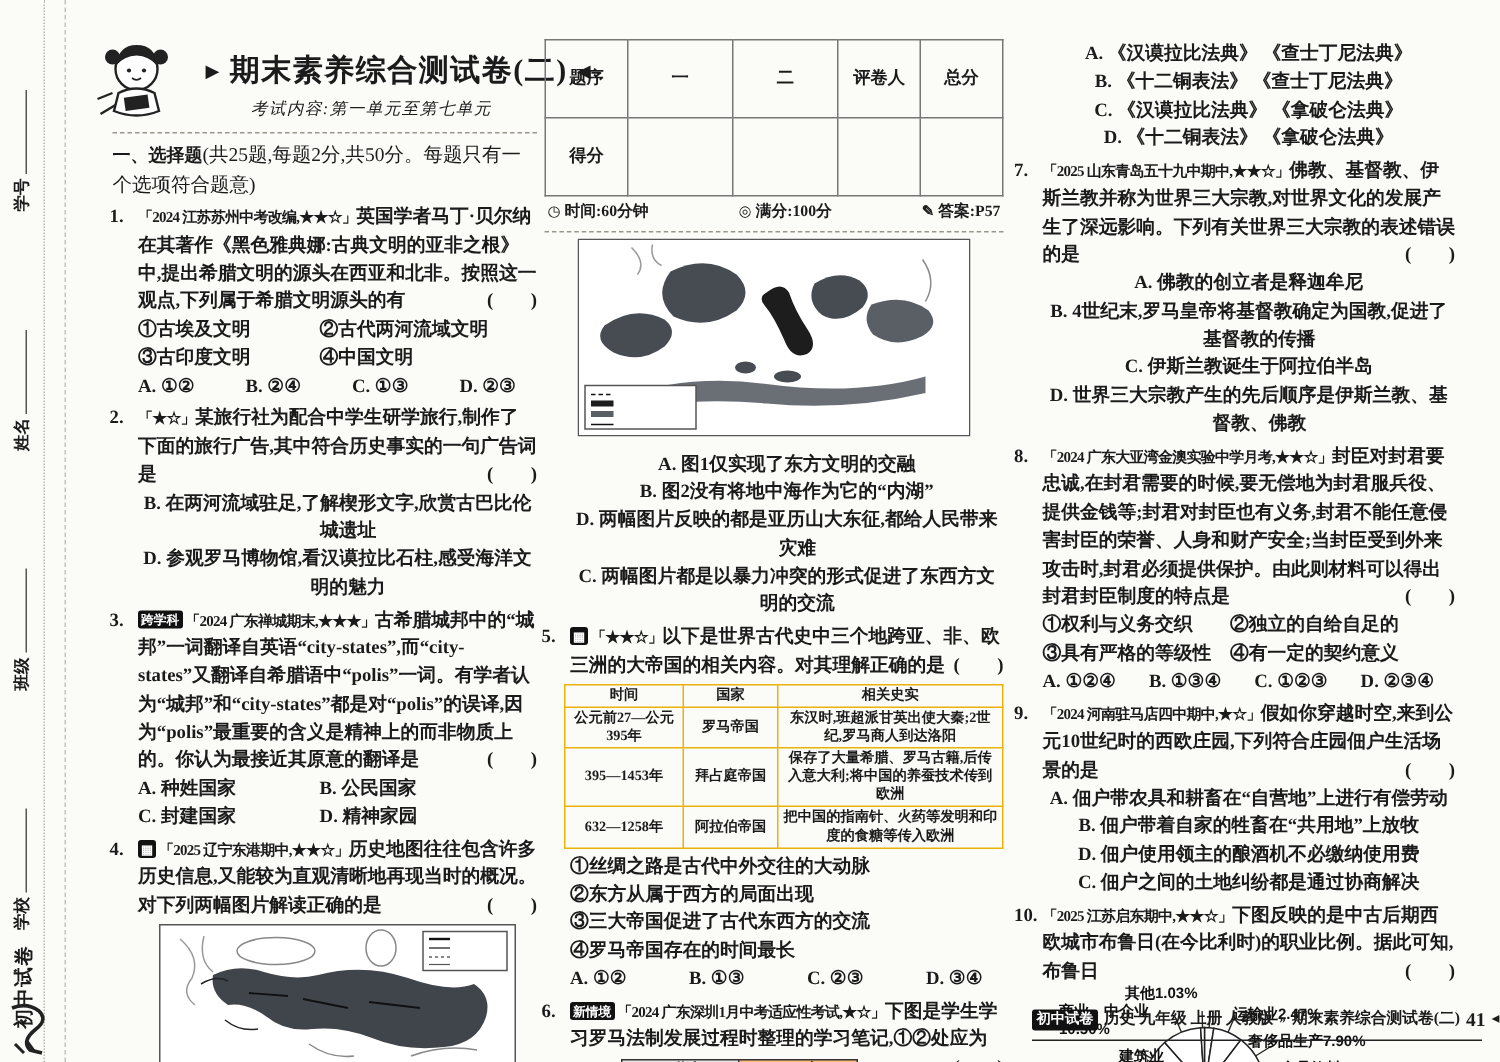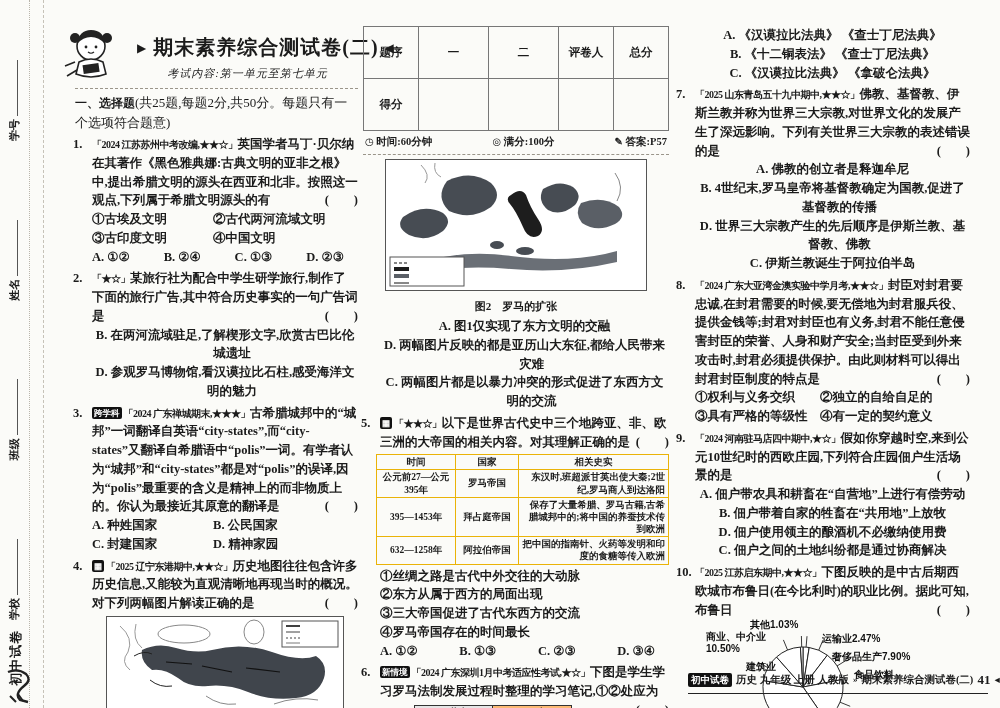--- a/index.html
+++ b/index.html
@@ -54,21 +54,21 @@
   .opts4{display:flex;justify-content:space-between;padding-right:14px;}
   .opts2{display:grid;grid-template-columns:1.05fr 1.3fr;column-gap:4px;}
   .optline{display:block;}
   .optwrap{display:block;padding-left:14px;text-indent:-14px;text-align:center;}
   
   .figbox{text-align:center;margin:3px 0 0 0;}
   .figcap{font-size:11px;font-weight:bold;text-align:center;margin-top:1px;}
   
   table.qtable{border-collapse:collapse;font-size:9.5px;line-height:1.28;margin:3px 0 2px -4px;font-weight:600;}
   table.qtable td,table.qtable th{border:1px solid #eab308;padding:1px 3px;text-align:center;}
-  table.qtable td.fact{text-align:right;}
+  table.qtable td.fact{text-align:center;}
   
   .timeline{position:relative;height:86px;margin:4px 0 0 6px;font-weight:600;}
   .tl-box{position:absolute;border:1px solid #333;height:14px;line-height:14px;text-align:center;font-size:10px;background:#e5e5e5;}
   .tl-black{position:absolute;background:#111;height:11px;}
   .tl-axis{position:absolute;border-top:1.2px solid #333;}
   .tl-axis:before,.tl-axis:after{content:"";position:absolute;top:-4px;width:0;height:4px;border-left:1.2px solid #333;}
   .tl-axis:before{left:0;} .tl-axis:after{right:0;}
   .tl-dashv{position:absolute;border-left:1px dashed #333;width:0;}
   .tl-lab{position:absolute;font-size:10.5px;}
   
@@ -226,25 +226,25 @@
       <path d="M28,106 q45,-16 98,-9 q60,8 106,-5 l0,11 q-52,12 -106,7 q-58,-5 -98,7Z" fill="#6a6f76"></path>
       <ellipse cx="112" cy="86" rx="7" ry="4" fill="#474c53"></ellipse>
       <ellipse cx="140" cy="92" rx="9" ry="4" fill="#474c53"></ellipse>
       <path d="M230,14 q10,14 2,28" fill="none" stroke="#888"></path>
       <rect x="5" y="98" width="74" height="29" fill="#fff" stroke="#555"></rect>
       <line x1="9" y1="104" x2="24" y2="104" stroke="#111" stroke-dasharray="3,2"></line>
       <rect x="9" y="108" width="15" height="4" fill="#1d1d1d"></rect>
       <rect x="9" y="115" width="15" height="4" fill="#5a5f66"></rect>
       <line x1="9" y1="124" x2="24" y2="124" stroke="#111"></line>
     </svg>
-    <div class="figcap">图2　罗马的扩张</div>
   </div>
 
   <div class="q" style="margin-top:3px">
     <span class="optwrap">A. 图1仅实现了东方文明的交融</span>
+    <span class="optwrap">B. 图2没有将地中海作为它的“内湖”</span>
     <span class="optwrap">D. 两幅图片反映的都是亚历山大东征,都给人民带来灾难</span>
     <span class="optwrap">C. 两幅图片都是以暴力冲突的形式促进了东西方文明的交流</span>
   </div>
 
   <div class="q">
     <span class="qnum">5.</span>
     <p style="margin:0"><span class="badge">▦</span><span class="src">「★★☆」</span><span>以下是世界古代史中三个地跨亚、非、欧三洲的大帝国的相关内容。对其理解正确的是</span><span class="paren">(　　)</span></p>
     <table class="qtable">
       <tbody>
           <tr>
@@ -253,21 +253,21 @@
         <th>相关史实</th>
       </tr>
       <tr>
         <td>公元前27—公元395年</td>
         <td>罗马帝国</td>
         <td class="fact">东汉时,班超派甘英出使大秦;2世纪,罗马商人到达洛阳</td>
       </tr>
       <tr>
         <td>395—1453年</td>
         <td>拜占庭帝国</td>
-        <td class="fact">保存了大量希腊、罗马古籍,古希腊城邦中的;将中国的养蚕技术传到欧洲</td>
+        <td class="fact">保存了大量希腊、罗马古籍,后传入意大利;将中国的养蚕技术传到欧洲</td>
       </tr>
       <tr>
         <td>632—1258年</td>
         <td>阿拉伯帝国</td>
         <td class="fact">把中国的指南针、火药等发明和印度的食糖等传入欧洲</td>
       </tr>
     </tbody>
       </table>
     <span class="optline">①丝绸之路是古代中外交往的大动脉</span>
     <span class="optline">②东方从属于西方的局面出现</span>
@@ -297,39 +297,46 @@
     </div>
   </div>
 </div>
 
 <div class="col col3">
 
   <div class="q">
     <span class="optwrap">A. 《汉谟拉比法典》 《查士丁尼法典》</span>
     <span class="optwrap">B. 《十二铜表法》 《查士丁尼法典》</span>
     <span class="optwrap">C. 《汉谟拉比法典》 《拿破仑法典》</span>
+    <span class="optwrap">D. 《十二铜表法》 《拿破仑法典》</span>
   </div>
 
   <div class="q">
     <span class="qnum">7.</span>
     <p style="margin:0"><span class="src">「2025 山东青岛五十九中期中,★★☆」</span><span>佛教、基督教、伊斯兰教并称为世界三大宗教,对世界文化的发展产生了深远影响。下列有关世界三大宗教的表述错误的是</span><span class="paren">(　　)</span></p>
     <span class="optwrap">A. 佛教的创立者是释迦牟尼</span>
     <span class="optwrap">B. 4世纪末,罗马皇帝将基督教确定为国教,促进了基督教的传播</span>
+    <span class="optwrap">C. 伊斯兰教诞生于阿拉伯半岛</span>
     <span class="optwrap">D. 世界三大宗教产生的先后顺序是伊斯兰教、基督教、佛教</span>
-    <span class="optwrap">C. 伊斯兰教诞生于阿拉伯半岛</span>
   </div>
 
   <div class="q">
     <span class="qnum">8.</span>
     <p style="margin:0"><span class="src">「2024 广东大亚湾金澳实验中学月考,★★☆」</span><span>封臣对封君要忠诚,在封君需要的时候,要无偿地为封君服兵役、提供金钱等;封君对封臣也有义务,封君不能任意侵害封臣的荣誉、人身和财产安全;当封臣受到外来攻击时,封君必须提供保护。由此则材料可以得出封君封臣制度的特点是</span><span class="paren">(　　)</span></p>
     <div class="items2">
       <span>①权利与义务交织</span>
       <span>②独立的自给自足的</span>
       <span>③具有严格的等级性</span>
       <span>④有一定的契约意义</span>
+    </div>
+    <div class="opts4">
+      <span>A. ①②④</span>
+      <span>B. ①③④</span>
+      <span>C. ①②③</span>
+      <span>D. ②③④</span>
     </div>
   </div>
 
   <div class="q">
     <span class="qnum">9.</span>
     <p style="margin:0"><span class="src">「2024 河南驻马店四中期中,★☆」</span><span>假如你穿越时空,来到公元10世纪时的西欧庄园,下列符合庄园佃户生活场景的是</span><span class="paren">(　　)</span></p>
     <span class="optwrap">A. 佃户带农具和耕畜在“自营地”上进行有偿劳动</span>
     <span class="optwrap">B. 佃户带着自家的牲畜在“共用地”上放牧</span>
     <span class="optwrap">D. 佃户使用领主的酿酒机不必缴纳使用费</span>
     <span class="optwrap">C. 佃户之间的土地纠纷都是通过协商解决</span>

